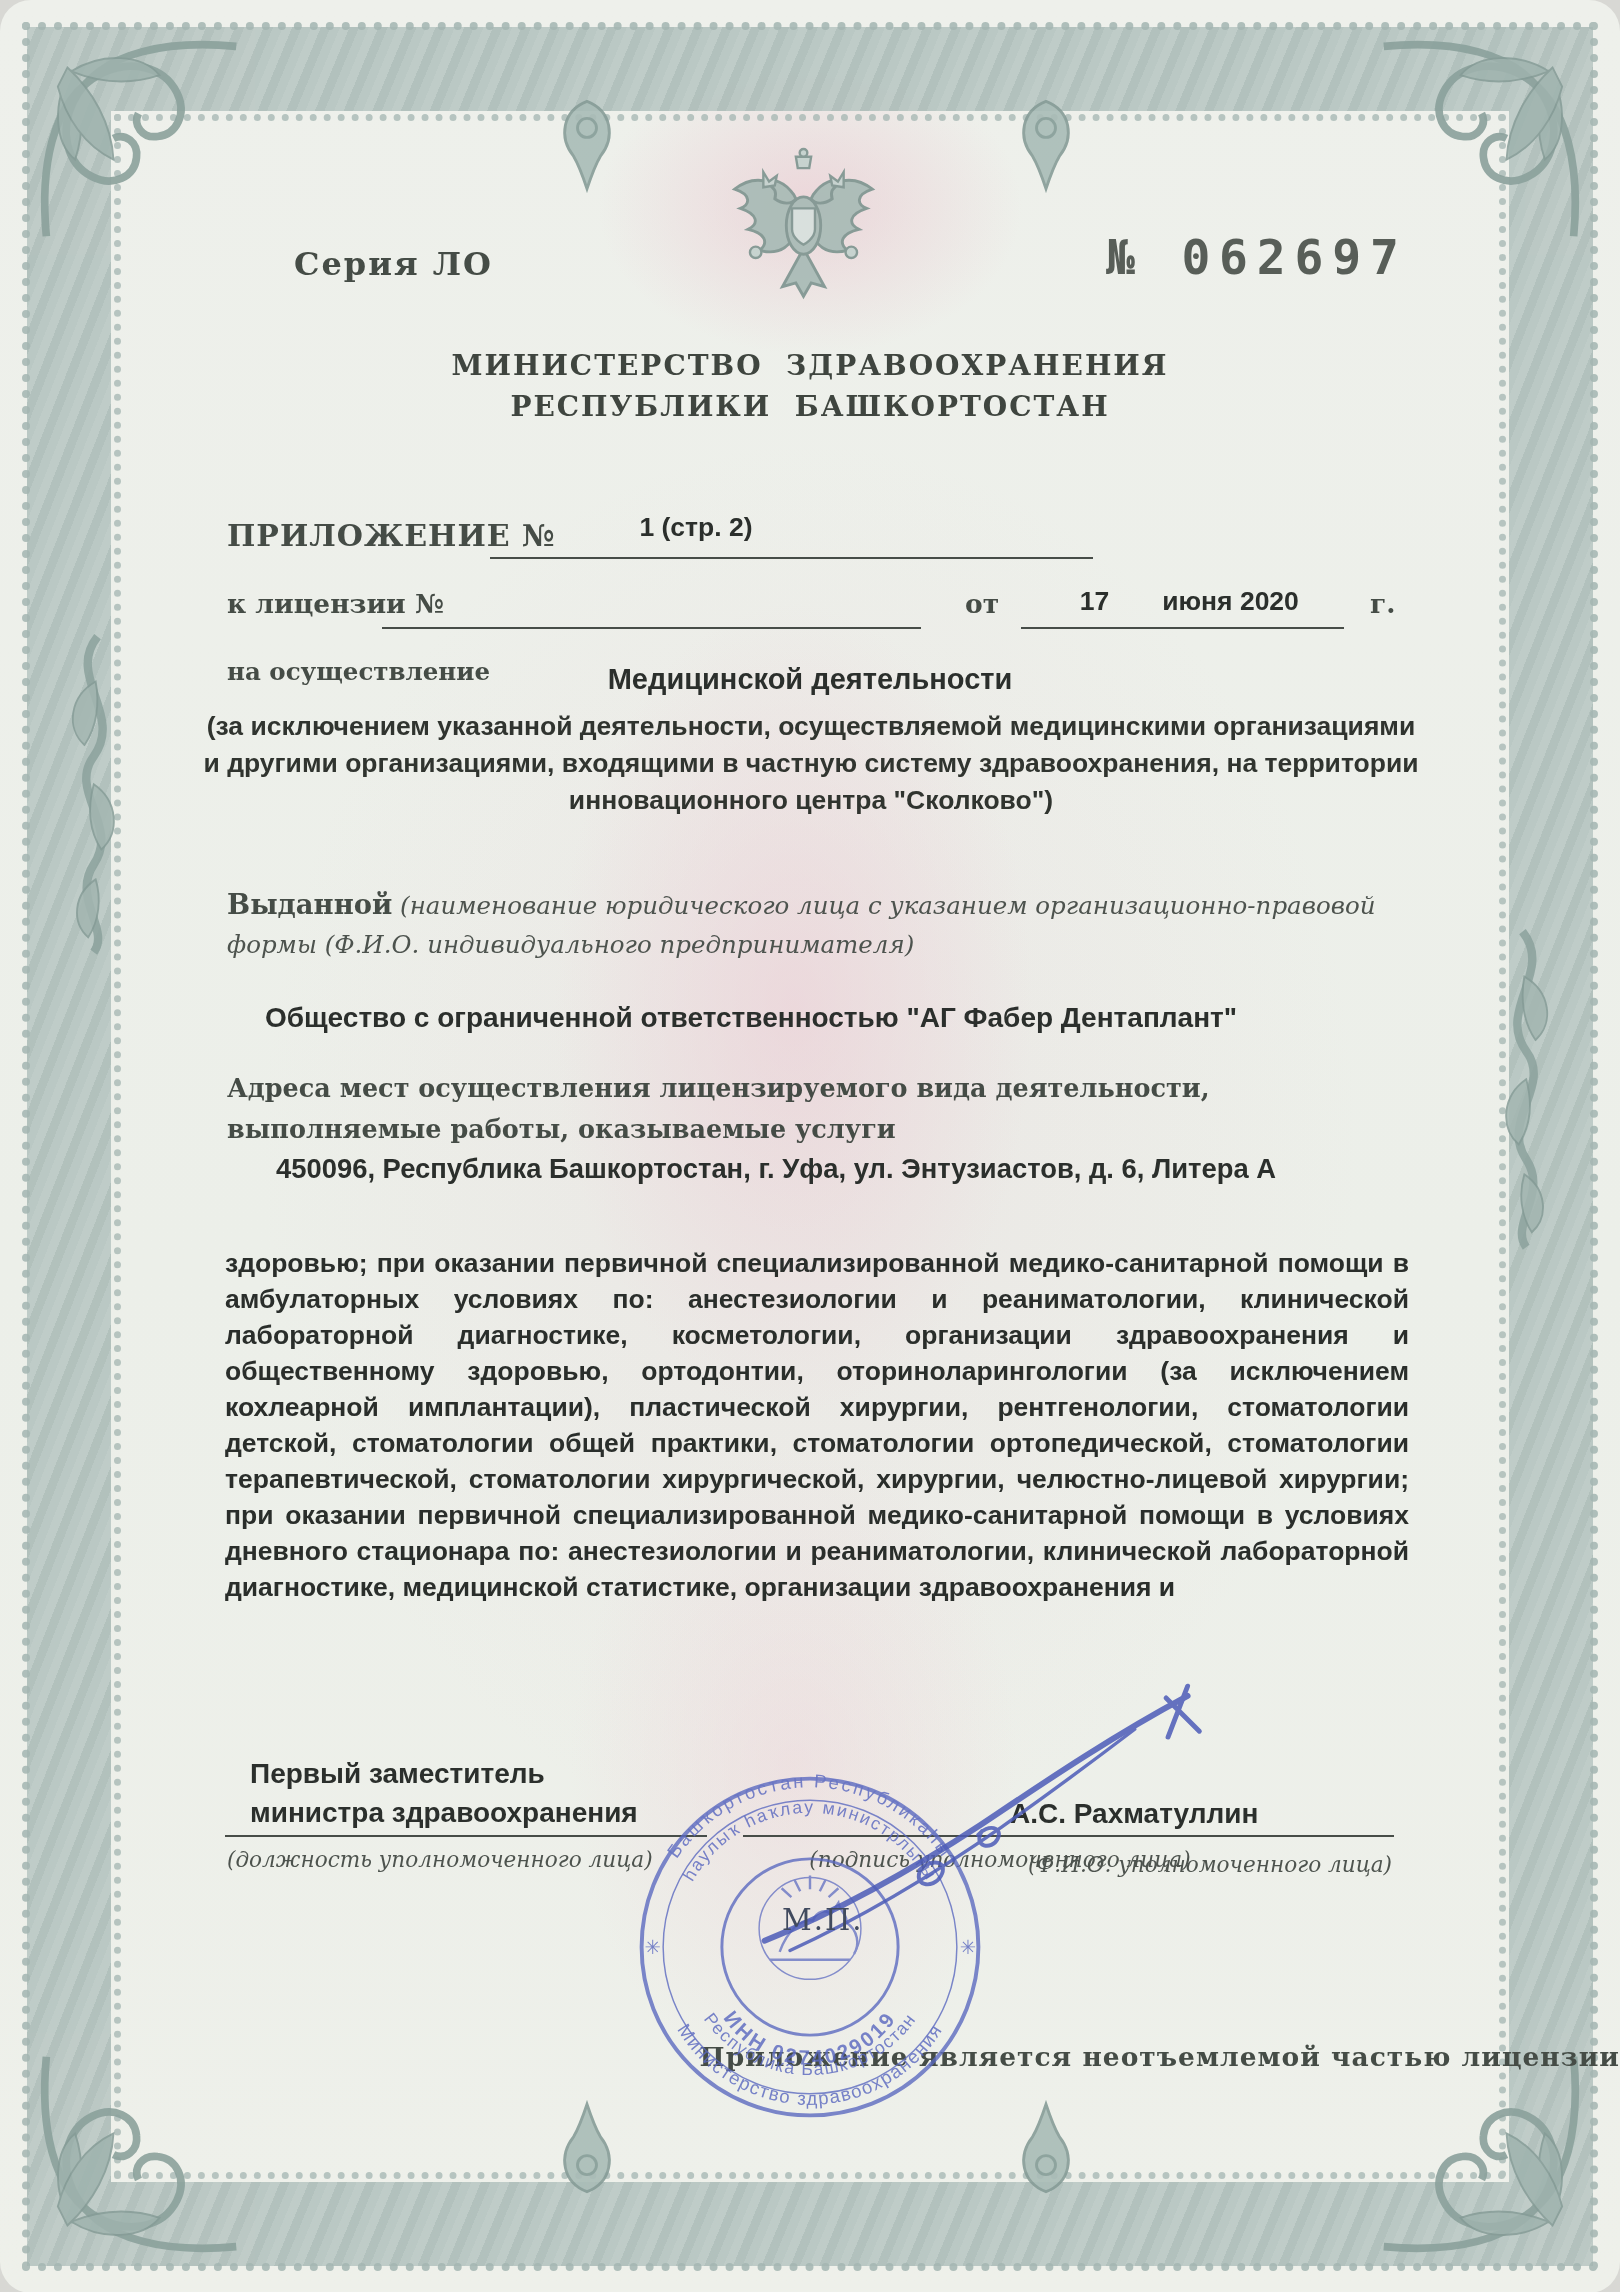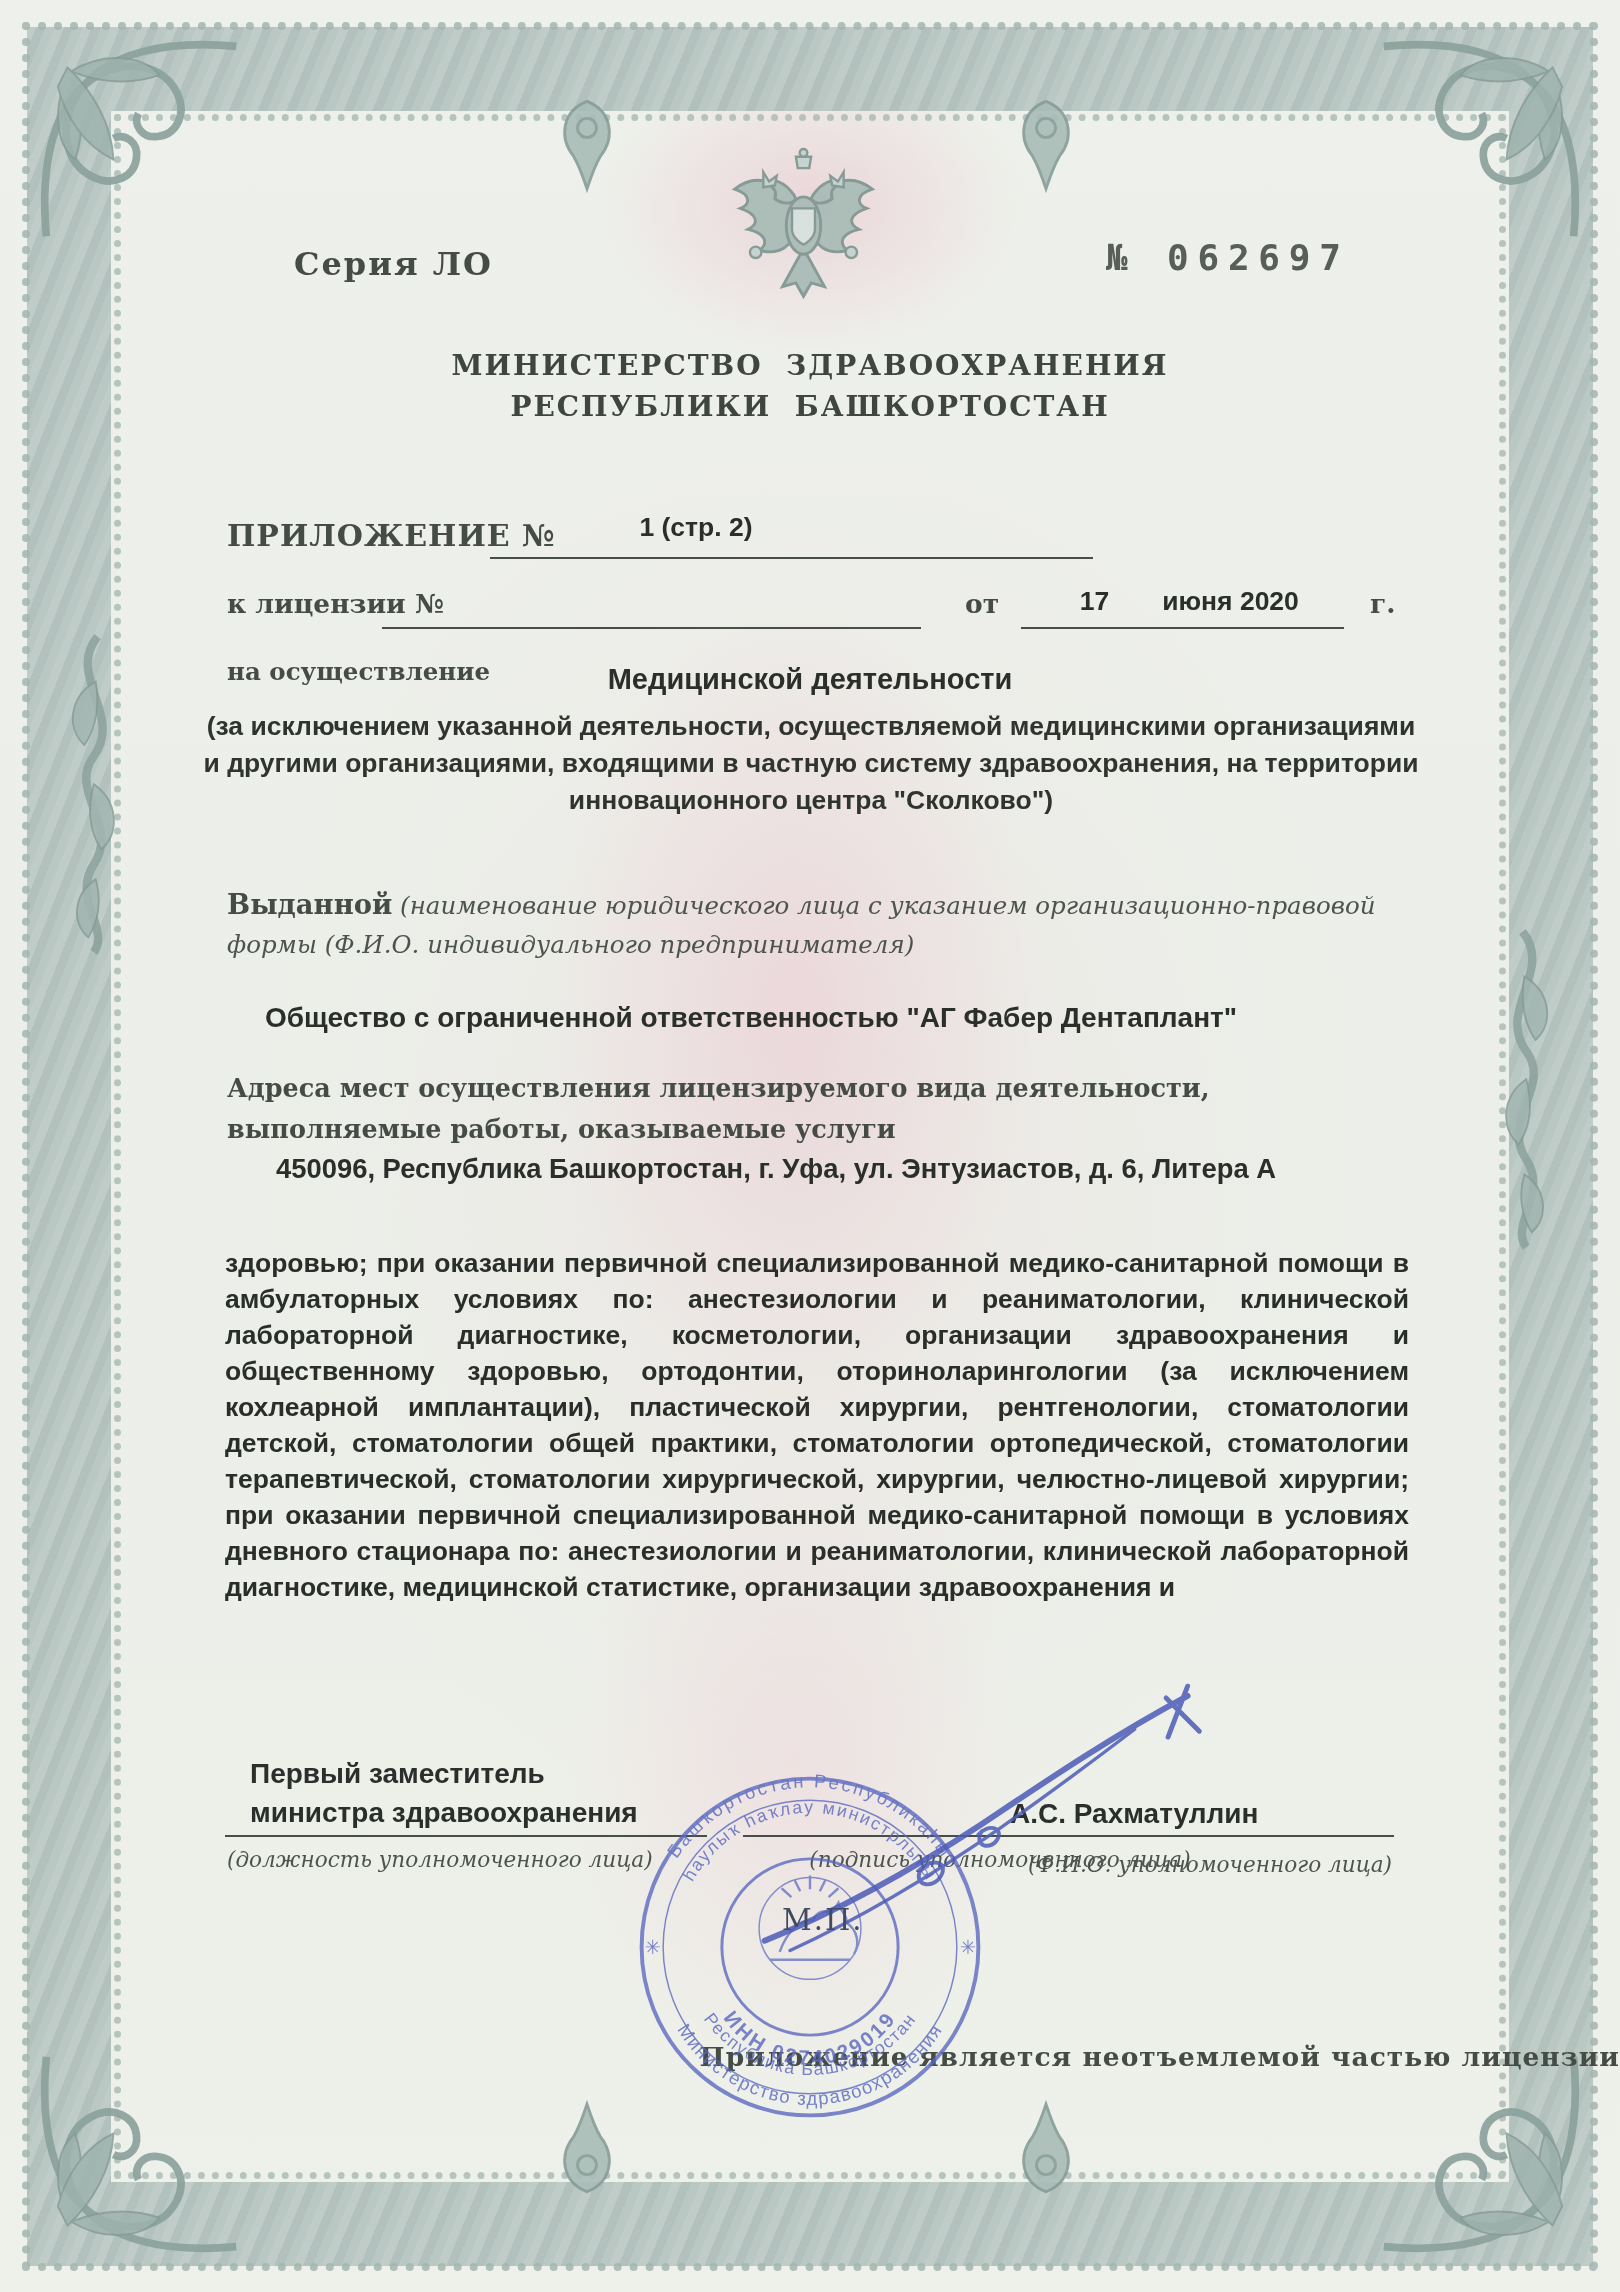--- a/index.html
+++ b/index.html
@@ -8,20 +8,21 @@
     width:1620px;height:2293px;
     margin:0 auto;
     background:
       radial-gradient(ellipse 294px 206px at 50% 9%,  rgba(233,192,203,.55), rgba(233,192,203,0) 72%),
       radial-gradient(ellipse 323px 549px at 49% 44%, rgba(236,200,210,.50), rgba(236,200,210,0) 74%),
       radial-gradient(ellipse 294px 421px at 49% 77%, rgba(238,206,214,.42), rgba(238,206,214,0) 76%),
       radial-gradient(ellipse 686px 882px at 50% 50%, rgba(231,206,213,.25), rgba(231,206,213,0) 80%),
       linear-gradient(180deg,#eef0eb 0%,#ecefe9 55%,#eef0ea 100%);
     overflow:hidden;
     font-family:"Liberation Sans",sans-serif;
+    border-radius:31px;
   }
   
   .frame{
     position:absolute;inset:27.4px;
     border:84px solid transparent;
     border-image:repeating-linear-gradient(112deg,#b4c4c0 0 8.8px,#a4b6b2 8.8px 17.6px,#aebfbb 17.6px 26.5px) 86;
     opacity:.8;
   }
   .lace{position:absolute;pointer-events:none;}
   .lace.outer{inset:21.6px;border:8.8px dotted rgba(164,182,178,.85);}
@@ -42,22 +43,22 @@
   .drop.b2{left:1008px;bottom:94px;transform:scaleY(-1);}
   
   .serif{font-family:"DejaVu Serif",serif;}
   .abs{position:absolute;}
   .rule{position:absolute;border-bottom:2px solid #474d48;}
   .lbl{font-family:"DejaVu Serif",serif;font-weight:bold;color:#454c46;}
   .val{font-family:"Liberation Sans",sans-serif;font-weight:bold;color:#2b2f2c;}
   .cap{font-family:"DejaVu Serif",serif;font-style:italic;color:#4d534e;}
   
   .series{left:294px;top:245px;font-size:32px;letter-spacing:2px;}
-  .number{left:1106px;top:237px;font-family:"DejaVu Sans Mono",monospace;font-weight:bold;
-          font-size:36px;letter-spacing:8.8px;color:#585e58;}
+  .number{left:1106px;top:229px;font-family:"DejaVu Sans Mono",monospace;font-weight:bold;
+          font-size:48px;letter-spacing:8.8px;color:#585e58;}
   .ministry{left:0;right:0;top:345px;text-align:center;font-size:28px;line-height:41px;
             letter-spacing:2px;word-spacing:11.8px;color:#3f453f;}
   .appendix-label{left:227px;top:518px;font-size:30px;letter-spacing:1px;}
   .appendix-value{left:490px;top:512px;width:412px;text-align:center;font-size:26.5px;}
   .lic-label{left:227px;top:588px;font-size:26.5px;}
   .lic-number{left:382px;top:586px;width:539px;text-align:center;font-size:26.5px;}
   .lic-of{left:965px;top:588px;font-size:26.5px;}
   .lic-day{left:1021px;top:586px;width:147px;text-align:center;font-size:26.5px;}
   .lic-month{left:1108px;top:586px;width:245px;text-align:center;font-size:26.5px;}
   .lic-g{left:1370px;top:588px;font-size:26.5px;}

